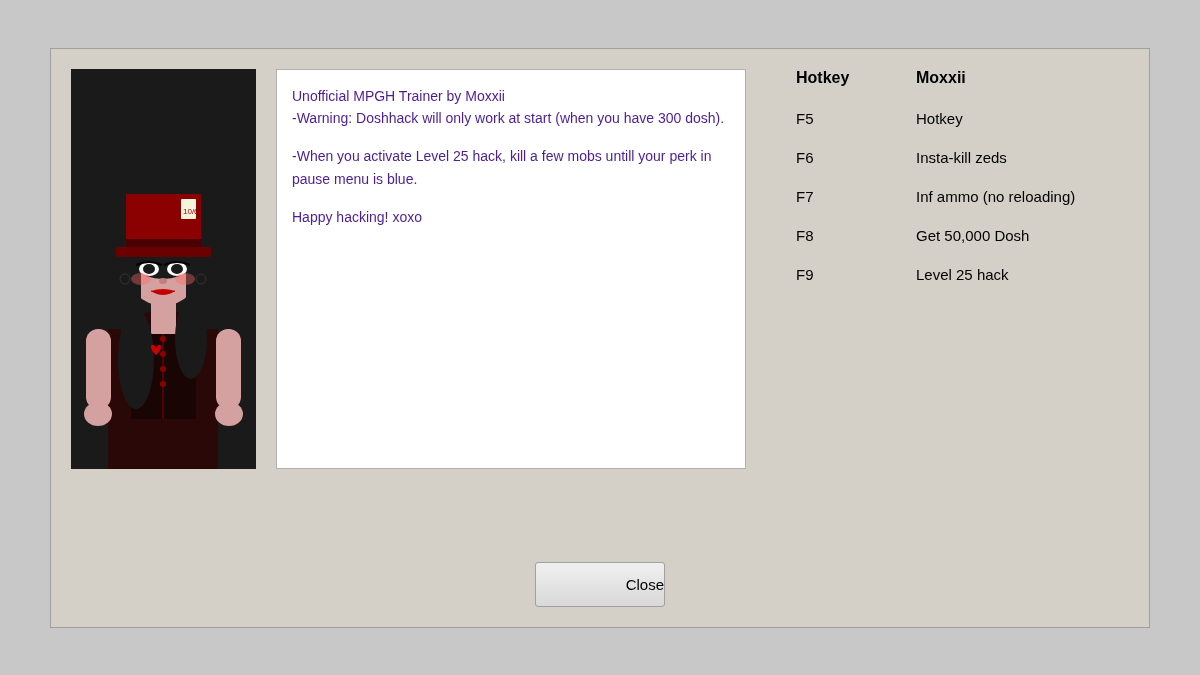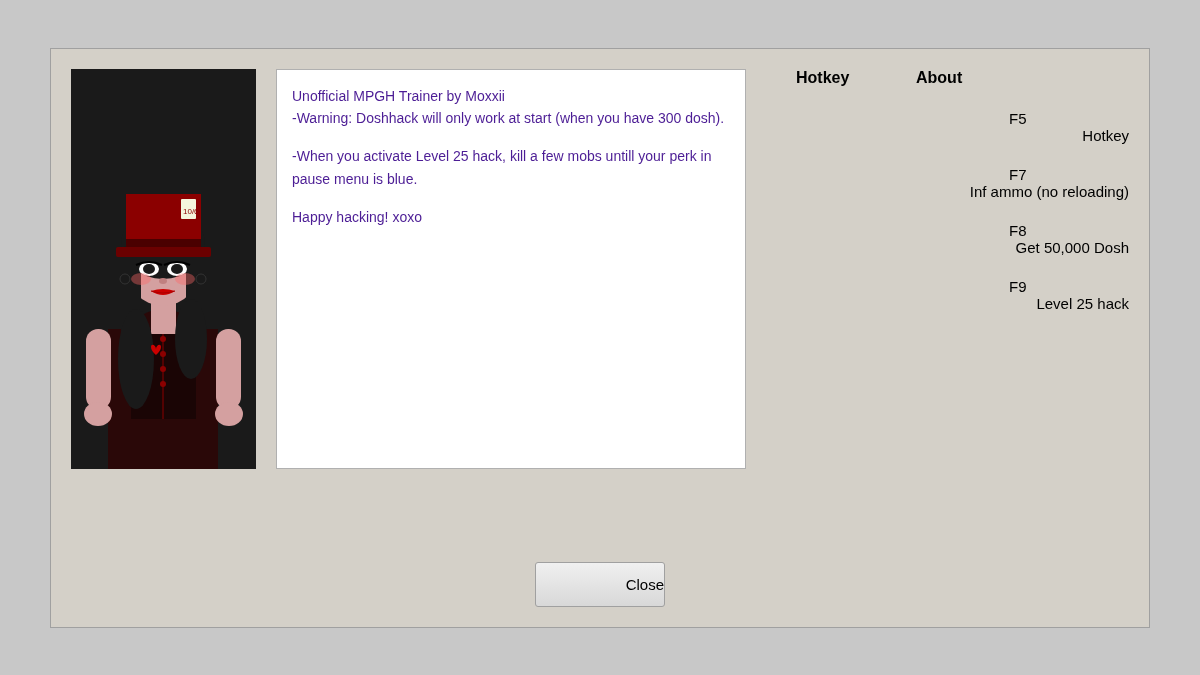--- a/index.html
+++ b/index.html
@@ -118,23 +118,23 @@
     }
 
     .effect-col-header {
       font-size: 16px;
       font-weight: bold;
       color: #000;
     }
 
     .hotkey-row {
       display: flex;
-      flex-direction: column;
+      flex-direction: row;
       margin-bottom: 22px;
-      align-items: flex-end;
+      align-items: flex-start;
     }
 
     .hotkey-key {
       font-size: 15px;
       color: #000;
       width: 120px;
     }
 
     .hotkey-effect {
       font-size: 15px;
@@ -251,25 +251,29 @@
         <div class="text-para">
           <span>Happy hacking! xoxo</span>
         </div>
       </div>
     </div>
 
     <div class="right-panel">
       <div class="hotkey-table">
         <div class="hotkey-header-row">
           <span class="hotkey-col-header">Hotkey</span>
-          <span class="effect-col-header">About</span>
+          <span class="effect-col-header">Moxxii</span>
         </div>
         <div class="hotkey-row">
           <span class="hotkey-key">F5</span>
           <span class="hotkey-effect">Hotkey</span>
+        </div>
+        <div class="hotkey-row">
+          <span class="hotkey-key">F6</span>
+          <span class="hotkey-effect">Insta-kill zeds</span>
         </div>
         <div class="hotkey-row">
           <span class="hotkey-key">F7</span>
           <span class="hotkey-effect">Inf ammo (no reloading)</span>
         </div>
         <div class="hotkey-row">
           <span class="hotkey-key">F8</span>
           <span class="hotkey-effect">Get 50,000 Dosh</span>
         </div>
         <div class="hotkey-row">

